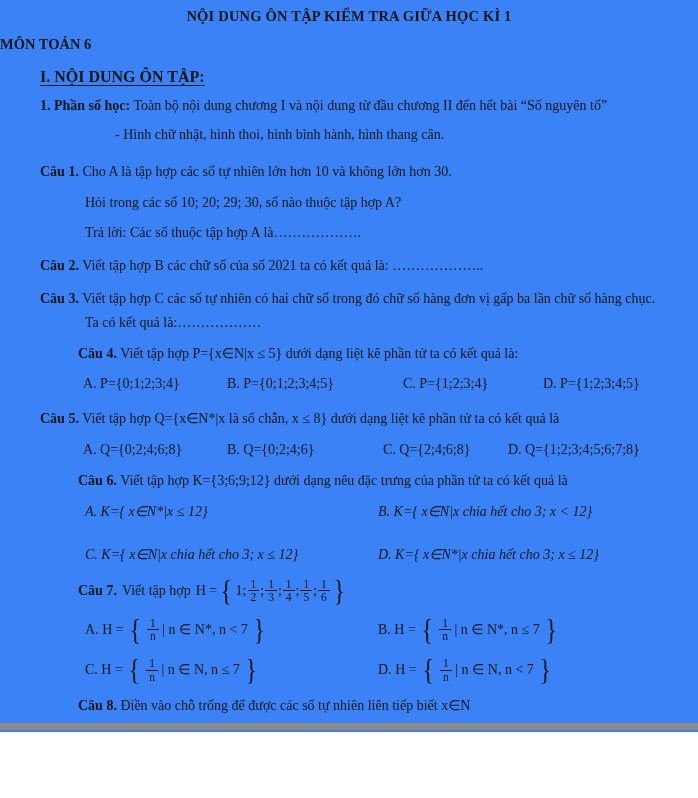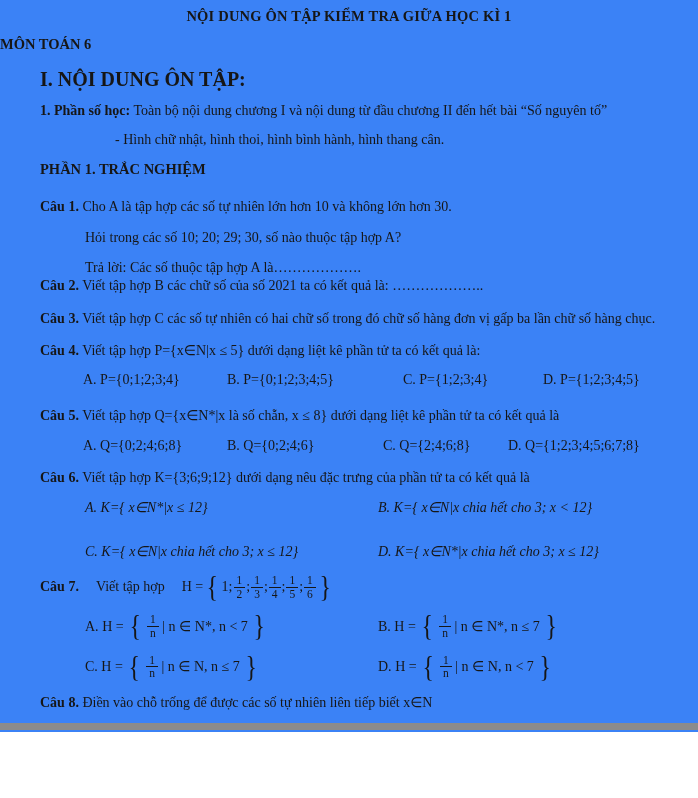--- a/index.html
+++ b/index.html
@@ -7,39 +7,39 @@
     position:relative;
     width:698px;height:732px;
     background:#3b82f6;
     font-family:"Liberation Serif", serif;
     font-size:14px;color:#161616;
     overflow:hidden;
   }
   .doc-title{padding-top:8px;text-align:center;font-weight:bold;font-size:14.5px;letter-spacing:.2px;}
   .doc-subtitle{margin-top:11px;text-align:left;font-weight:bold;font-size:14.5px;}
   .content{padding:0 34px 0 40px;}
-  .sec-heading{font-weight:bold;font-size:20px;text-underline-offset:3px;}
+  .sec-heading{font-weight:bold;font-size:16px;text-decoration:underline;text-underline-offset:3px;}
   .h1{margin-top:15px;}
   .h2{margin-top:14px;}
   .part-heading{margin-top:13px;font-weight:bold;font-size:14.5px;}
   .para{margin:0;line-height:1.25;}
-  .mt11{margin-top:11px;}  .mt13{margin-top:13px;}  .mt14{margin-top:14px;}
-  .mt15{}  .mt16{margin-top:16px;}  .mt18{margin-top:18px;}
+  .mt11{margin-top:11px;}  .mt13{margin-top:13px;}  .mt14{margin-top:14px;margin-left:38px;}
+  .mt15{margin-top:15px;}  .mt16{margin-top:16px;}  .mt18{margin-top:18px;}
   .mt20{margin-top:20px;}  .mt6{margin-top:6px;}    .mt12{margin-top:12px;}
   .ind45{padding-left:45px;}
   .ind75{padding-left:75px;}
   b{font-weight:bold;}
   
   .optgrid4a{display:grid;grid-template-columns:144px 176px 140px 1fr;padding-left:43px;margin-top:12px;line-height:1.25;}
   .optgrid4b{display:grid;grid-template-columns:144px 156px 125px 1fr;padding-left:43px;margin-top:13px;line-height:1.25;}
   .optgrid2{display:grid;grid-template-columns:293px 1fr;padding-left:45px;margin-top:13px;line-height:1.25;}
   .rg17{row-gap:26px;font-style:italic;}
   .rg14{row-gap:14px;}
   
-  .mathline{display:flex;align-items:center;gap:17px;flex-wrap:nowrap;}
+  .mathline{display:flex;align-items:center;gap:5px;flex-wrap:nowrap;}
   .mathwrap{display:inline-flex;align-items:center;gap:1px;}
   .frac{display:inline-flex;flex-direction:column;align-items:center;line-height:1.1;font-size:11.5px;vertical-align:middle;}
   .fnum{border-bottom:1px solid #161616;padding:0 3px;}
   .fden{padding:0 3px;}
   .brace{font-size:30px;font-weight:400;line-height:0;display:inline-block;transform:scaleX(.8);padding:0 1px;position:relative;top:-1px;}
   .fopt{display:flex;align-items:center;gap:3.5px;}
   .bottom-bar{position:absolute;left:0;right:0;bottom:2px;height:7px;background:#8b8b8b;}
 </style>
 </head>
 <body>
@@ -50,29 +50,29 @@
   <div class="doc-subtitle">MÔN TOÁN 6</div>
 
   <div class="content">
 
     <div class="sec-heading h1">I. NỘI DUNG ÔN TẬP:</div>
 
     <p class="para mt11"><b>1. Phần số học:</b> <span>Toàn bộ nội dung chương I và nội dung từ đầu chương II đến hết bài “Số nguyên tố”</span></p>
 
     <p class="para mt11 ind75">- Hình chữ nhật, hình thoi, hình bình hành, hình thang cân.</p>
 
-    <div class="part-heading">PHẦN 1. TRẮC NGHIỆM</div>
 
     <p class="para mt20"><b>Câu 1.</b> <span>Cho A là tập hợp các số tự nhiên lớn hơn 10 và không lớn hơn 30.</span></p>
     <p class="para mt13 ind45">Hỏi trong các số 10; 20; 29; 30, số nào thuộc tập hợp A?</p>
     <p class="para mt13 ind45">Trả lời: Các số thuộc tập hợp A là……………….</p>
 
     <p class="para mt15"><b>Câu 2.</b> <span>Viết tập hợp B các chữ số của số 2021 ta có kết quả là: ………………..</span></p>
 
     <p class="para mt16"><b>Câu 3.</b> <span>Viết tập hợp C các số tự nhiên có hai chữ số trong đó chữ số hàng đơn vị gấp ba lần chữ số hàng chục.</span></p>
+    <p class="para mt6 ind45">Ta có kết quả là:………………</p>
 
     <p class="para mt14"><b>Câu 4.</b> <span>Viết tập hợp P={x∈N|x ≤ 5} dưới dạng liệt kê phần tử ta có kết quả là:</span></p>
     <div class="optgrid4a">
       <span>A. P={0;1;2;3;4}</span>
       <span>B. P={0;1;2;3;4;5}</span>
       <span>C. P={1;2;3;4}</span>
       <span>D. P={1;2;3;4;5}</span>
     </div>
 
     <p class="para mt18"><b>Câu 5.</b> <span>Viết tập hợp Q={x∈N*|x là số chẵn, x ≤ 8} dưới dạng liệt kê phần tử ta có kết quả là</span></p>

